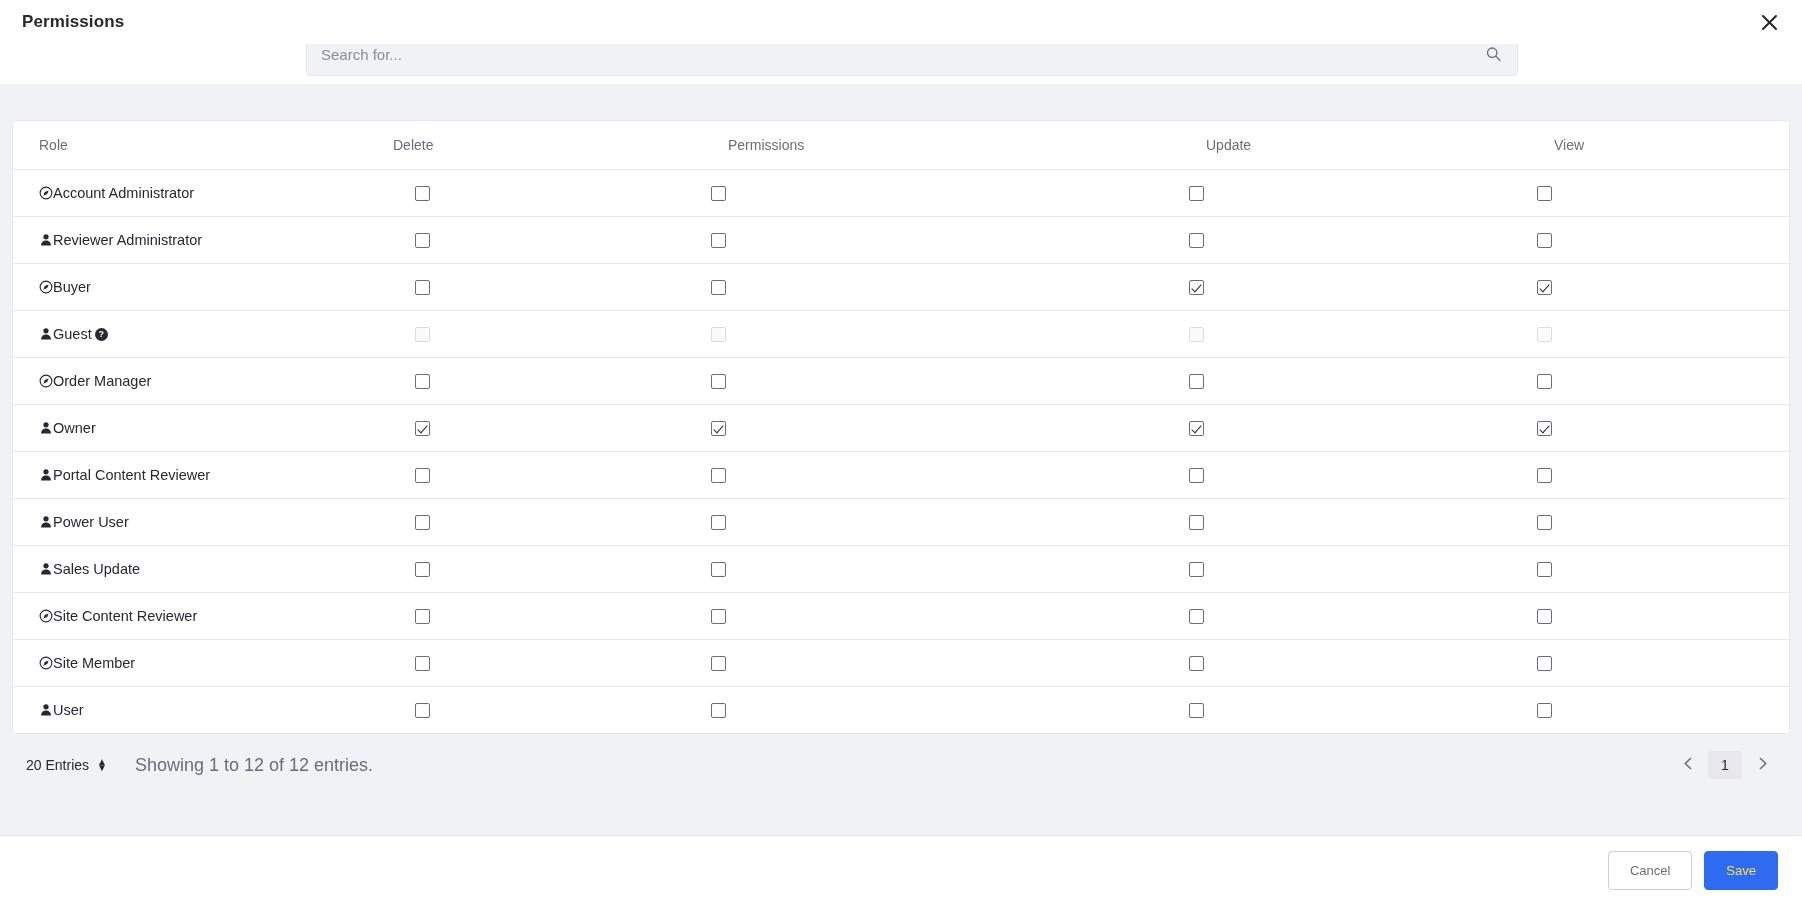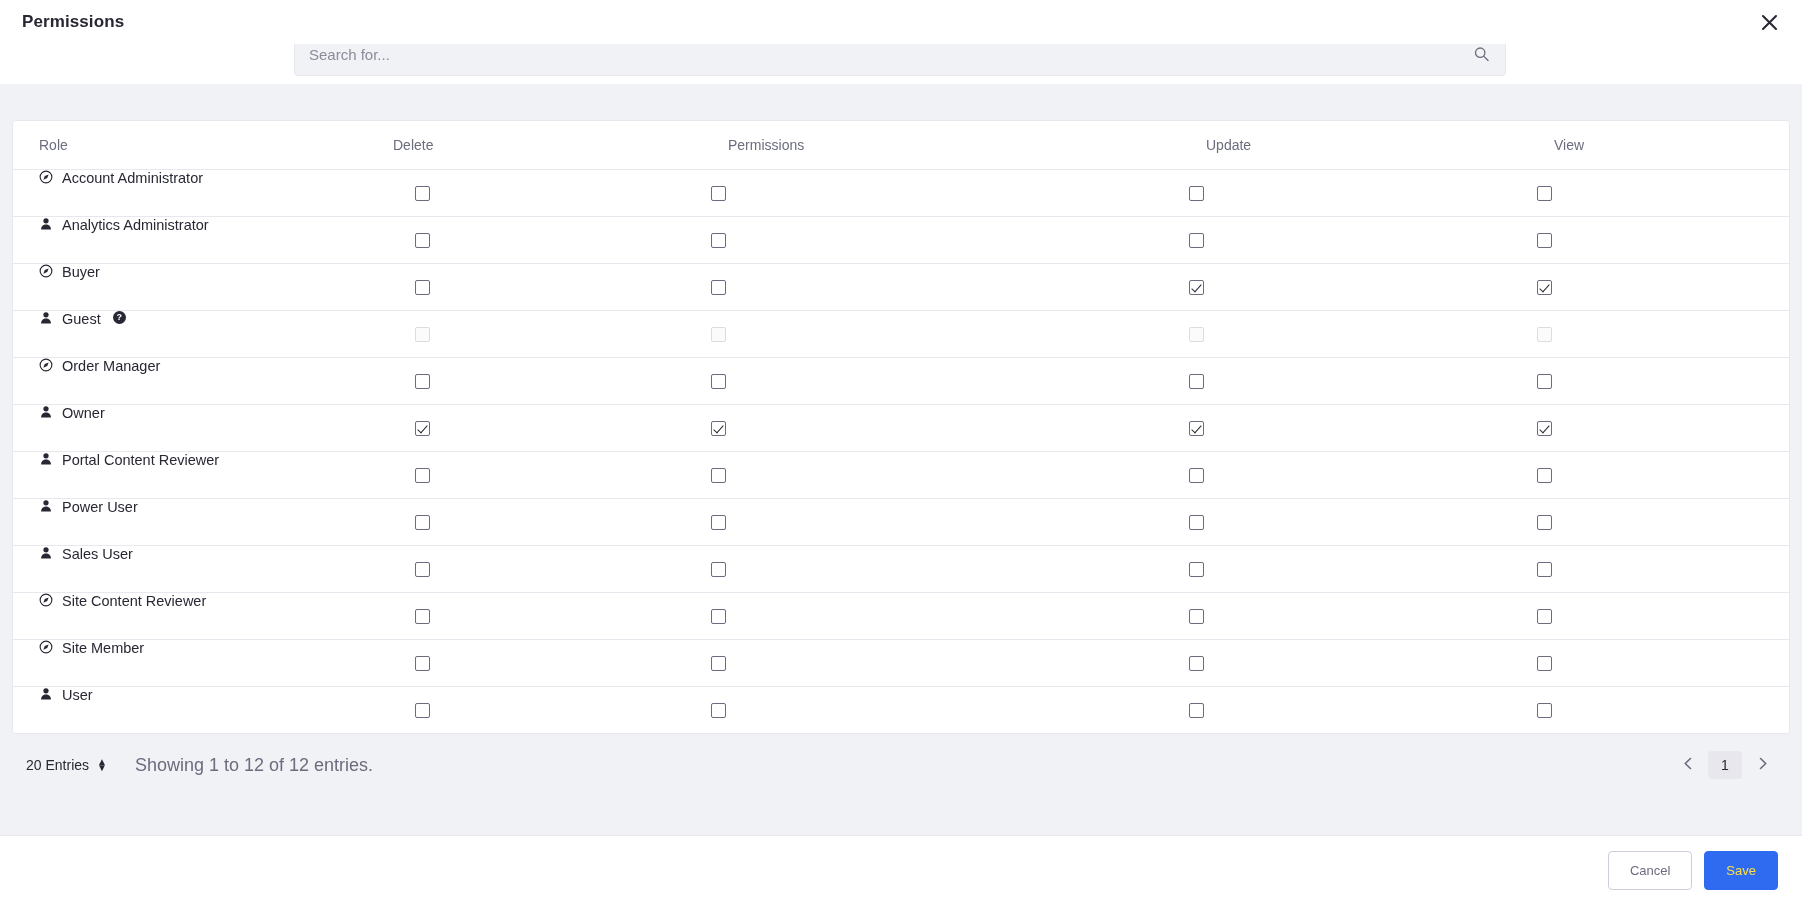--- a/index.html
+++ b/index.html
@@ -41,21 +41,21 @@
   .close-btn svg { display: block; }
   
   .search-strip {
     flex: 0 0 40px;
     background: #ffffff;
     position: relative;
     border-bottom: none;
   }
   .search-wrap {
     position: absolute;
-    left: 294px;
+    left: 306px;
     top: -12px;
     width: 1212px;
     height: 44px;
   }
   .search-box {
     width: 100%; height: 44px;
     background: #f1f2f5;
     border: 1px solid #e7e7ed;
     border-radius: 4px;
     display: flex; align-items: center;
@@ -107,22 +107,21 @@
   th.col-c3     { width: 348px; }
   th.col-c4     { width: auto; }
   tbody td {
     border-bottom: 1px solid #e7e7ed;
     padding: 0;
     height: 46px;
     background: #ffffff;
   }
   tbody tr:last-child td { border-bottom: none; }
   .role-cell {
-    display: flex; align-items: flex-start;
-    gap: 9px;
+    display: flex; align-items: center;
     padding-left: 26px;
     font-size: 14.5px;
     color: #272833;
     height: 46px;
   }
   .role-cell.disabled { color: #272833; }
   .role-icon { display: inline-flex; width: 14px; height: 14px; color: #272833; flex: 0 0 14px; }
   .role-icon svg { width: 14px; height: 14px; display: block; }
   .help-badge {
     display: inline-flex; align-items: center; justify-content: center;
@@ -282,21 +281,21 @@
             </tr>
             <tr>
               <td>
                 <div class="role-cell">
                   <span class="role-icon">
                     <svg viewBox="0 0 16 16" fill="none">
                       <circle cx="8" cy="4.3" r="3" fill="currentColor"></circle>
                       <path d="M2.4 14.2 C2.4 10.6 4.9 8.6 8 8.6 C11.1 8.6 13.6 10.6 13.6 14.2 Z" fill="currentColor"></path>
                     </svg>
                   </span>
-                  <span>Analytics Administrator</span>
+                  <span>Reviewer Administrator</span>
                 </div>
               </td>
               <td class="cb-cell cb-pad-1"><span class="cb"></span></td>
               <td class="cb-cell cb-pad-2"><span class="cb"></span></td>
               <td class="cb-cell cb-pad-3"><span class="cb"></span></td>
               <td class="cb-cell cb-pad-4"><span class="cb"></span></td>
             </tr>
             <tr>
               <td>
                 <div class="role-cell">
@@ -402,21 +401,21 @@
             </tr>
             <tr>
               <td>
                 <div class="role-cell">
                   <span class="role-icon">
                     <svg viewBox="0 0 16 16" fill="none">
                       <circle cx="8" cy="4.3" r="3" fill="currentColor"></circle>
                       <path d="M2.4 14.2 C2.4 10.6 4.9 8.6 8 8.6 C11.1 8.6 13.6 10.6 13.6 14.2 Z" fill="currentColor"></path>
                     </svg>
                   </span>
-                  <span>Sales User</span>
+                  <span>Sales Update</span>
                 </div>
               </td>
               <td class="cb-cell cb-pad-1"><span class="cb"></span></td>
               <td class="cb-cell cb-pad-2"><span class="cb"></span></td>
               <td class="cb-cell cb-pad-3"><span class="cb"></span></td>
               <td class="cb-cell cb-pad-4"><span class="cb"></span></td>
             </tr>
             <tr>
               <td>
                 <div class="role-cell">

